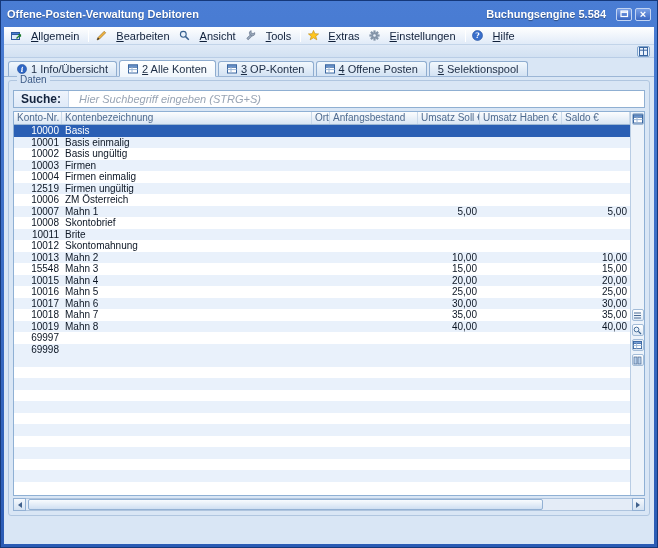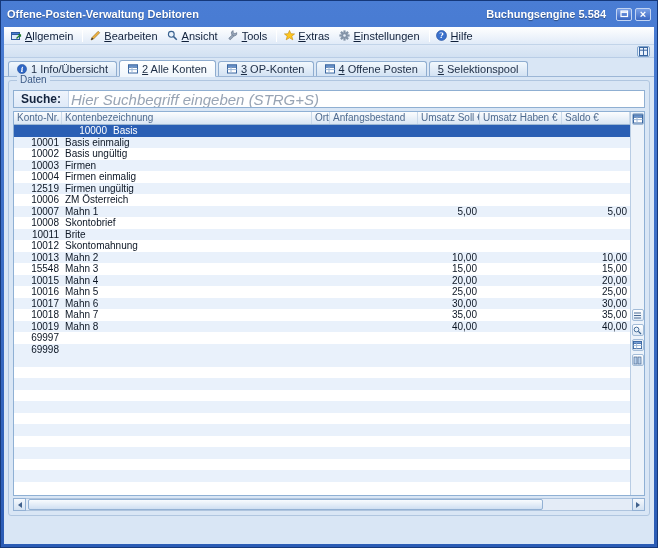--- a/index.html
+++ b/index.html
@@ -15,21 +15,21 @@
   .tb-title { flex:1; text-shadow:0 1px 1px rgba(0,0,0,.4); overflow:hidden; }
   .tb-version { margin-right:7px; text-shadow:0 1px 1px rgba(0,0,0,.4); }
   .tb-btn { width:16px; height:13px; margin-left:3px; border:1px solid #c3d4f2; border-radius:2px;
     background:linear-gradient(#7aa0e6,#3a67c2); display:flex; align-items:center; justify-content:center;
     color:#fff; font-size:11px; line-height:1; font-weight:bold; }
 
   .client { flex:1; background:#d9e6f5; display:flex; flex-direction:column; overflow:hidden; }
 
   .toolbar { height:18px; background:linear-gradient(#ffffff,#e1ebf8); border-bottom:1px solid #c2d4e9;
     display:flex; align-items:center; padding:0 3px; }
-  .menu-item { display:flex; align-items:center; gap:3px; padding:1px 6px 1px 3px; font-size:11px;
+  .menu-item { display:flex; align-items:center; gap:9px; padding:1px 6px 1px 3px; font-size:11px;
     color:#10203a; border-radius:2px;text-align:right; }
   .accel { display:inline-block; white-space:nowrap; }
   .accel::first-letter { text-decoration:underline; }
   .sep { width:1px; height:12px; background:#b4c8e0; border-right:1px solid #ffffff; margin:0 3px; }
   .ic { display:inline-flex; width:12px; height:12px; align-items:center; justify-content:center; flex:none; }
   .ic svg { display:block; }
 
   .toolbar2 { height:13px; background:linear-gradient(#e0eaf7,#d2e1f2); border-bottom:1px solid #b9cde6;
     display:flex; justify-content:flex-end; align-items:center; padding:0 4px; }
   .tb2-btn { width:13px; height:11px; display:flex; align-items:center; justify-content:center;
@@ -45,34 +45,34 @@
 
   .daten { margin:3px 4px 0; height:436px; border:1px solid #b0c6e0; border-radius:3px;
     position:relative; padding:9px 4px 4px; display:flex; flex-direction:column; }
   .daten-label { position:absolute; top:-7px; left:8px; background:#d9e6f5; padding:0 3px;
     font-size:10px; color:#3c5a86; line-height:12px; }
 
   .search-row { height:18px; min-height:18px; border:1px solid #8fafd2; background:#fff;
     display:flex; align-items:stretch; margin-bottom:3px; }
   .search-label { background:linear-gradient(#eef4fc,#dfeaf8); border-right:1px solid #c5d7ec;
     font-size:12px; font-weight:bold; display:flex; align-items:center; padding:0 7px; color:#13233d; }
-  .search-input { flex:1; border:none; outline:none; font-size:15px; padding:0 2px;
+  .search-input { flex:1; border:none; outline:none; font-size:11px; padding:0 10px;
     font-family:inherit; background:#fff; color:#222; }
   .search-input::placeholder { color:#98a4b4; font-style:italic; }
 
   .grid-area { flex:1; display:flex; border:1px solid #8fb0d4; background:#fff; overflow:hidden; }
   .grid-main { flex:1; display:flex; flex-direction:column; min-width:0; }
   .grid-header { height:13px; min-height:13px; display:flex;
     background:linear-gradient(#fcfdfe,#d9e6f4); border-bottom:1px solid #9db8d4; }
   .hcell { border-right:1px solid #c9d9ea; padding:0 3px; font-size:10px; line-height:12px;
     color:#4f6b8f; white-space:nowrap; overflow:hidden; }
   .grid-rows { flex:1; overflow:hidden; }
   .grow { height:11.5px; display:flex; font-size:10px; line-height:11.5px; color:#0c1624; }
   .grow.stripe { background:#e9f1fb; }
-  .grow.selected { background:#2a5fb4;padding-left:48px; }
+  .grow.selected { background:#2a5fb4; }
   .grow.selected .cell { color:#ffffff; }
   .cell { padding:0 3px; white-space:nowrap; overflow:hidden; }
   .num { text-align:right; }
   .w0 { width:48px; flex:none; } .w1 { width:250px; flex:none; } .w2 { width:18px; flex:none; }
   .w3 { width:88px; flex:none; } .w4 { width:62px; flex:none; } .w5 { width:82px; flex:none; }
   .w6 { flex:1; min-width:0; }
 
   .grid-rail { width:14px; border-left:1px solid #b9cde4; background:#edf3fa;
     display:flex; flex-direction:column; align-items:center; }
   .rail-btn { width:12px; height:12px; margin-top:1px; display:flex; align-items:center; justify-content:center;

